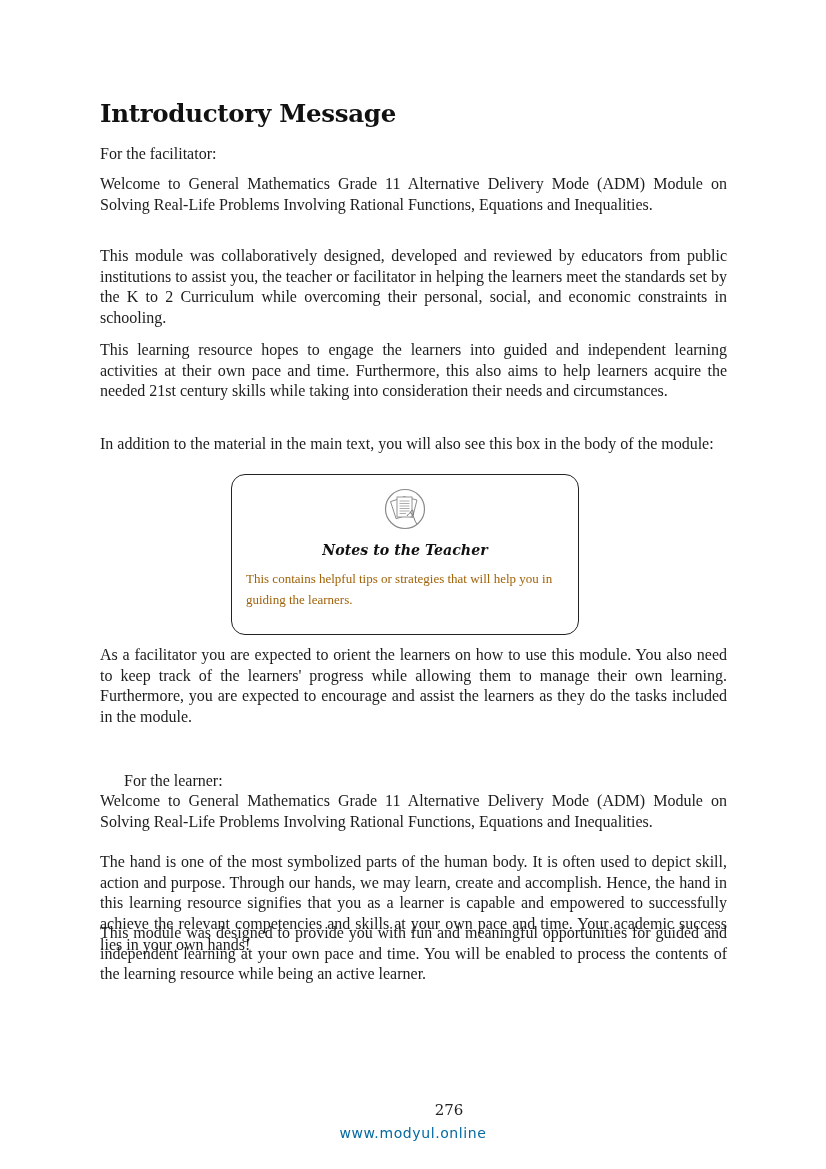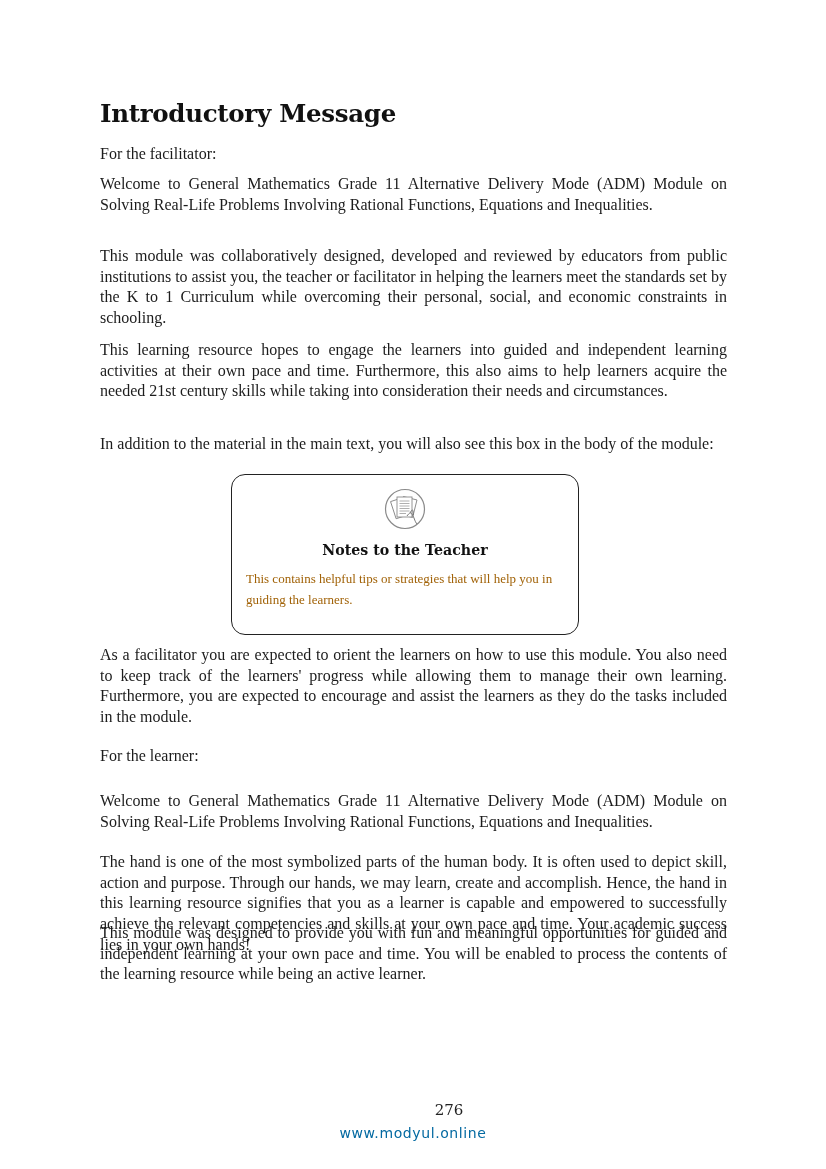--- a/index.html
+++ b/index.html
@@ -59,20 +59,21 @@
       height: 42px;
     }
     .note-heading {
       position: absolute;
       left: 0;
       right: 0;
       top: 67px;
       text-align: center;
       font-family: "DejaVu Serif", serif;
       font-weight: bold;
+      font-style: italic;
       font-size: 14.2px;
       color: #111;
     }
     .note-body {
       position: absolute;
       left: 14px;
       top: 94px;
       width: 330px;
       font-family: Liberation Serif, serif;
       font-size: 13px;
@@ -105,21 +106,21 @@
   </style>
 </head>
 <body>
 
 <h1 class="title">Introductory Message</h1>
 
 <p class="p single" style="top:144px;">For the facilitator:</p>
 
 <p class="p" style="top:174px;">Welcome to General Mathematics Grade 11 Alternative Delivery Mode (ADM) Module on Solving Real-Life Problems Involving Rational Functions, Equations and Inequalities.</p>
 
-<p class="p" style="top:246px;">This module was collaboratively designed, developed and reviewed by educators from public institutions to assist you, the teacher or facilitator in helping the learners meet the standards set by the K to 1 Curriculum while overcoming their personal, social, and economic constraints in schooling.</p>
+<p class="p" style="top:246px;">This module was collaboratively designed, developed and reviewed by educators from public institutions to assist you, the teacher or facilitator in helping the learners meet the standards set by the K to 2 Curriculum while overcoming their personal, social, and economic constraints in schooling.</p>
 
 <p class="p" style="top:340px;">This learning resource hopes to engage the learners into guided and independent learning activities at their own pace and time. Furthermore, this also aims to help learners acquire the needed 21st century skills while taking into consideration their needs and circumstances.</p>
 
 <p class="p" style="top:434px;">In addition to the material in the main text, you will also see this box in the body of the module:</p>
 
 <div class="note-box">
   <svg class="note-icon" viewBox="0 0 42 42">
     <circle cx="21" cy="21" r="19.5" fill="#fff" stroke="#8a8a8a" stroke-width="1.2"></circle>
     <g fill="#fff" stroke="#8a8a8a" stroke-width="0.9">
       <rect x="9" y="11" width="14" height="18" transform="rotate(-18 16 20)"></rect>
@@ -136,21 +137,21 @@
     </g>
     <path d="M23 28 C25 25, 27 24, 28 26 L30 30 C31 33, 32 35, 33 36" fill="none" stroke="#7a7a7a" stroke-width="1"></path>
     <path d="M26 25 L27.5 22.5 C28 21.5, 29 22, 29 23 L29.5 27" fill="none" stroke="#7a7a7a" stroke-width="1"></path>
   </svg>
   <div class="note-heading">Notes to the Teacher</div>
   <div class="note-body">This contains helpful tips or strategies that will help you in guiding the learners.</div>
 </div>
 
 <p class="p" style="top:645px;">As a facilitator you are expected to orient the learners on how to use this module. You also need to keep track of the learners' progress while allowing them to manage their own learning. Furthermore, you are expected to encourage and assist the learners as they do the tasks included in the module.</p>
 
-<p class="p single" style="top:746px;">For the learner:</p>
+<p class="p single" style="top:771px;margin-left:24px;">For the learner:</p>
 
 <p class="p" style="top:791px;">Welcome to General Mathematics Grade 11 Alternative Delivery Mode (ADM) Module on Solving Real-Life Problems Involving Rational Functions, Equations and Inequalities.</p>
 
 <p class="p" style="top:852px;">The hand is one of the most symbolized parts of the human body. It is often used to depict skill, action and purpose. Through our hands, we may learn, create and accomplish. Hence, the hand in this learning resource signifies that you as a learner is capable and empowered to successfully achieve the relevant competencies and skills at your own pace and time. Your academic success lies in your own hands!</p>
 
 <p class="p" style="top:923px;">This module was designed to provide you with fun and meaningful opportunities for guided and independent learning at your own pace and time. You will be enabled to process the contents of the learning resource while being an active learner.</p>
 
 <div class="page-number">276</div>
 <div class="watermark">www.modyul.online</div>
 

